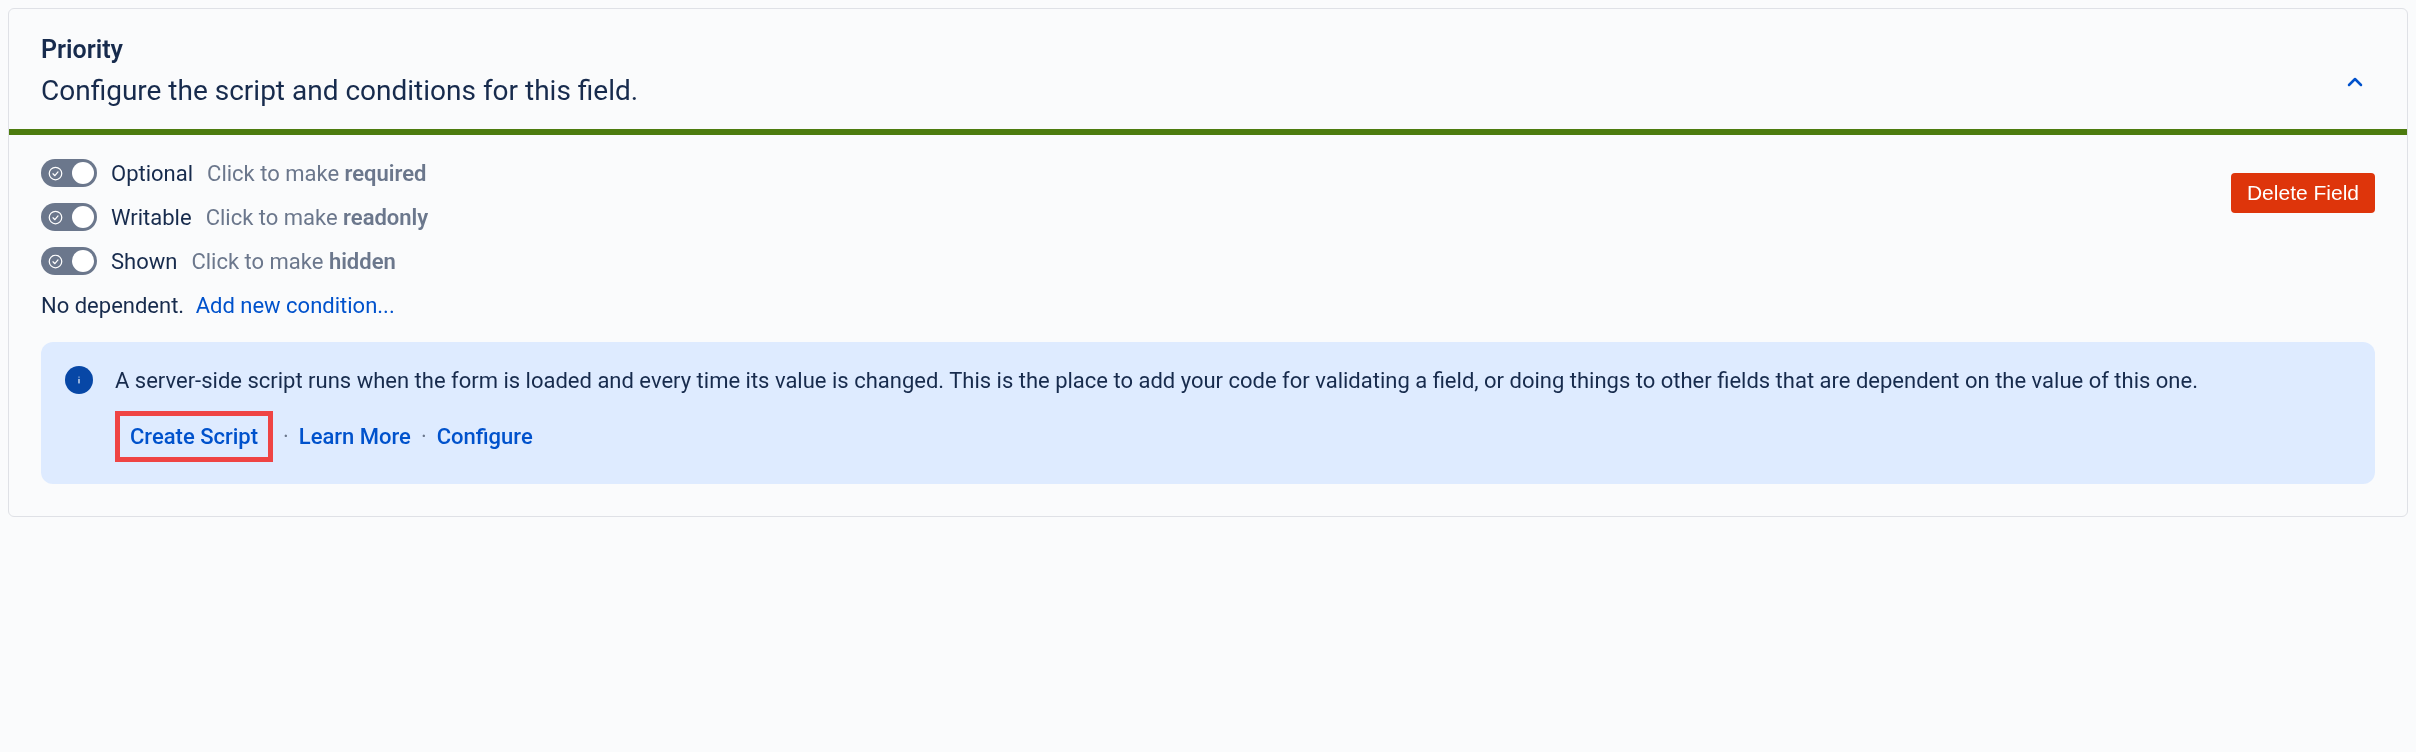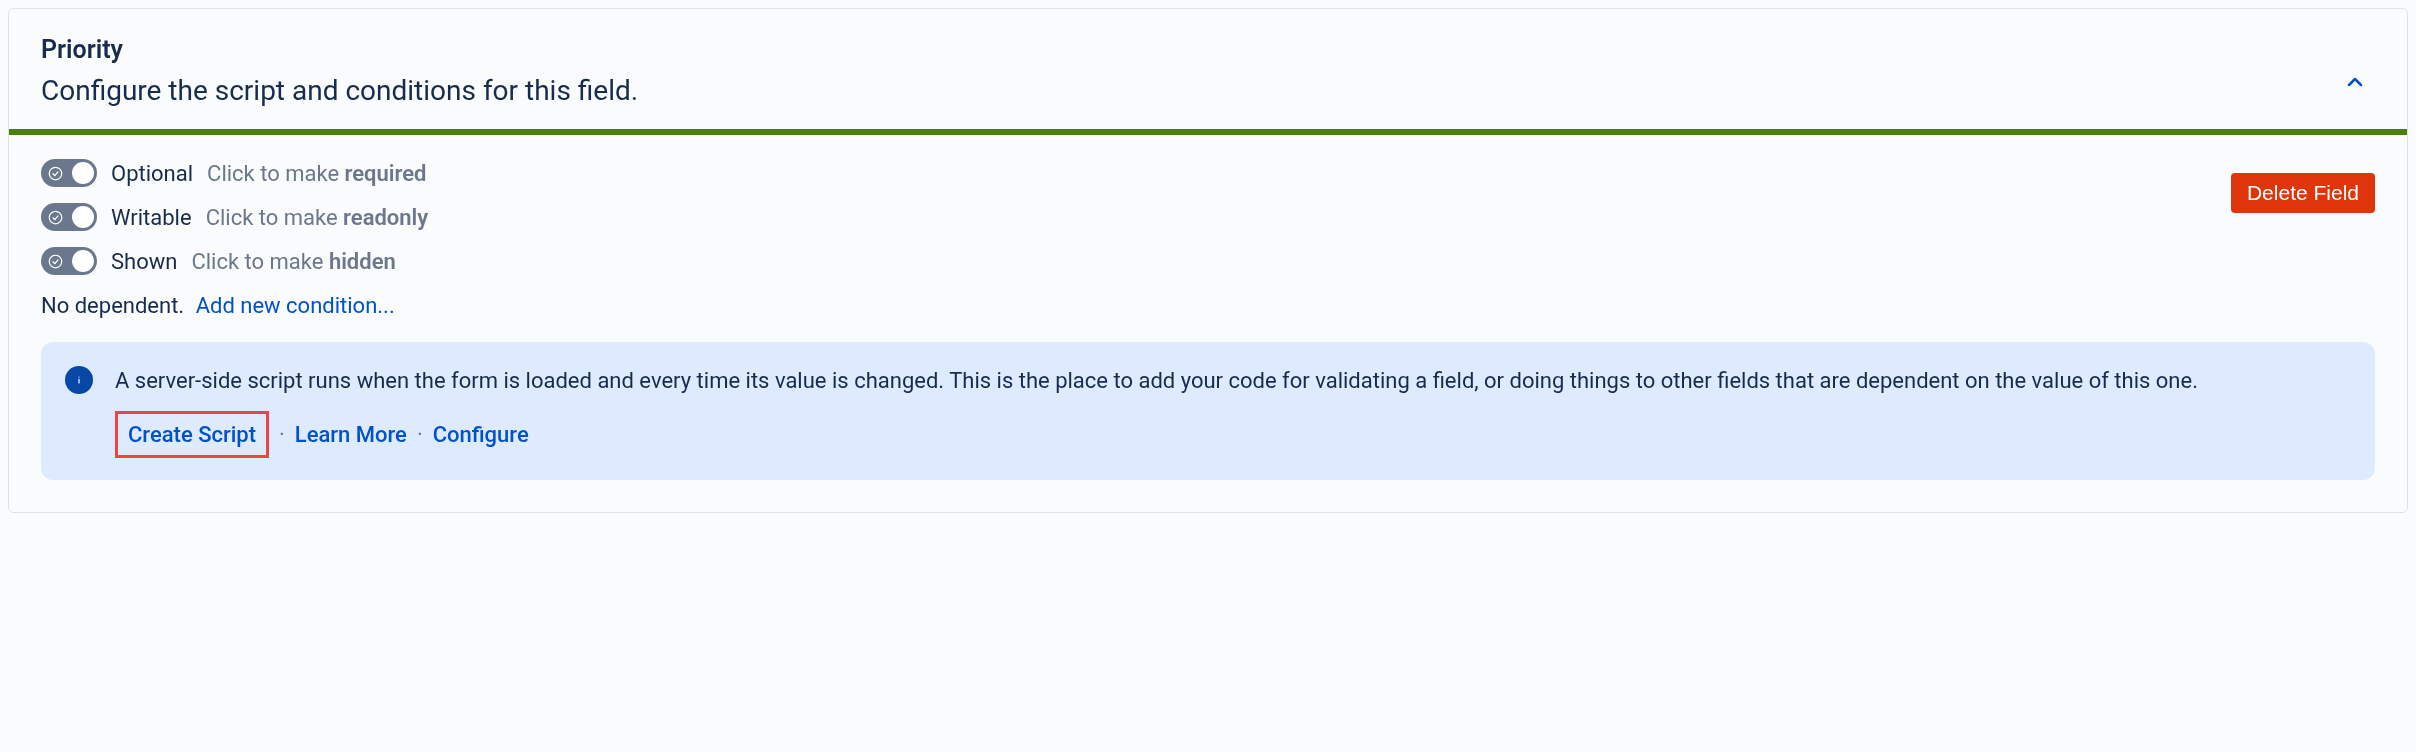--- a/index.html
+++ b/index.html
@@ -141,21 +141,21 @@
     align-items: center;
     gap: 6px;
     font-size: 22px;
   }
   .info-links .link {
     color: #0052cc;
     font-weight: 500;
     cursor: pointer;
   }
   .create-script-wrap {
-    border: 3px solid #ef4444;
+    border: 5px solid #ef4444;
     padding: 4px 10px;
     display: inline-block;
   }
   .dot-sep {
     color: #6b778c;
     margin: 0 4px;
   }
 </style>
 </head>
 <body>

